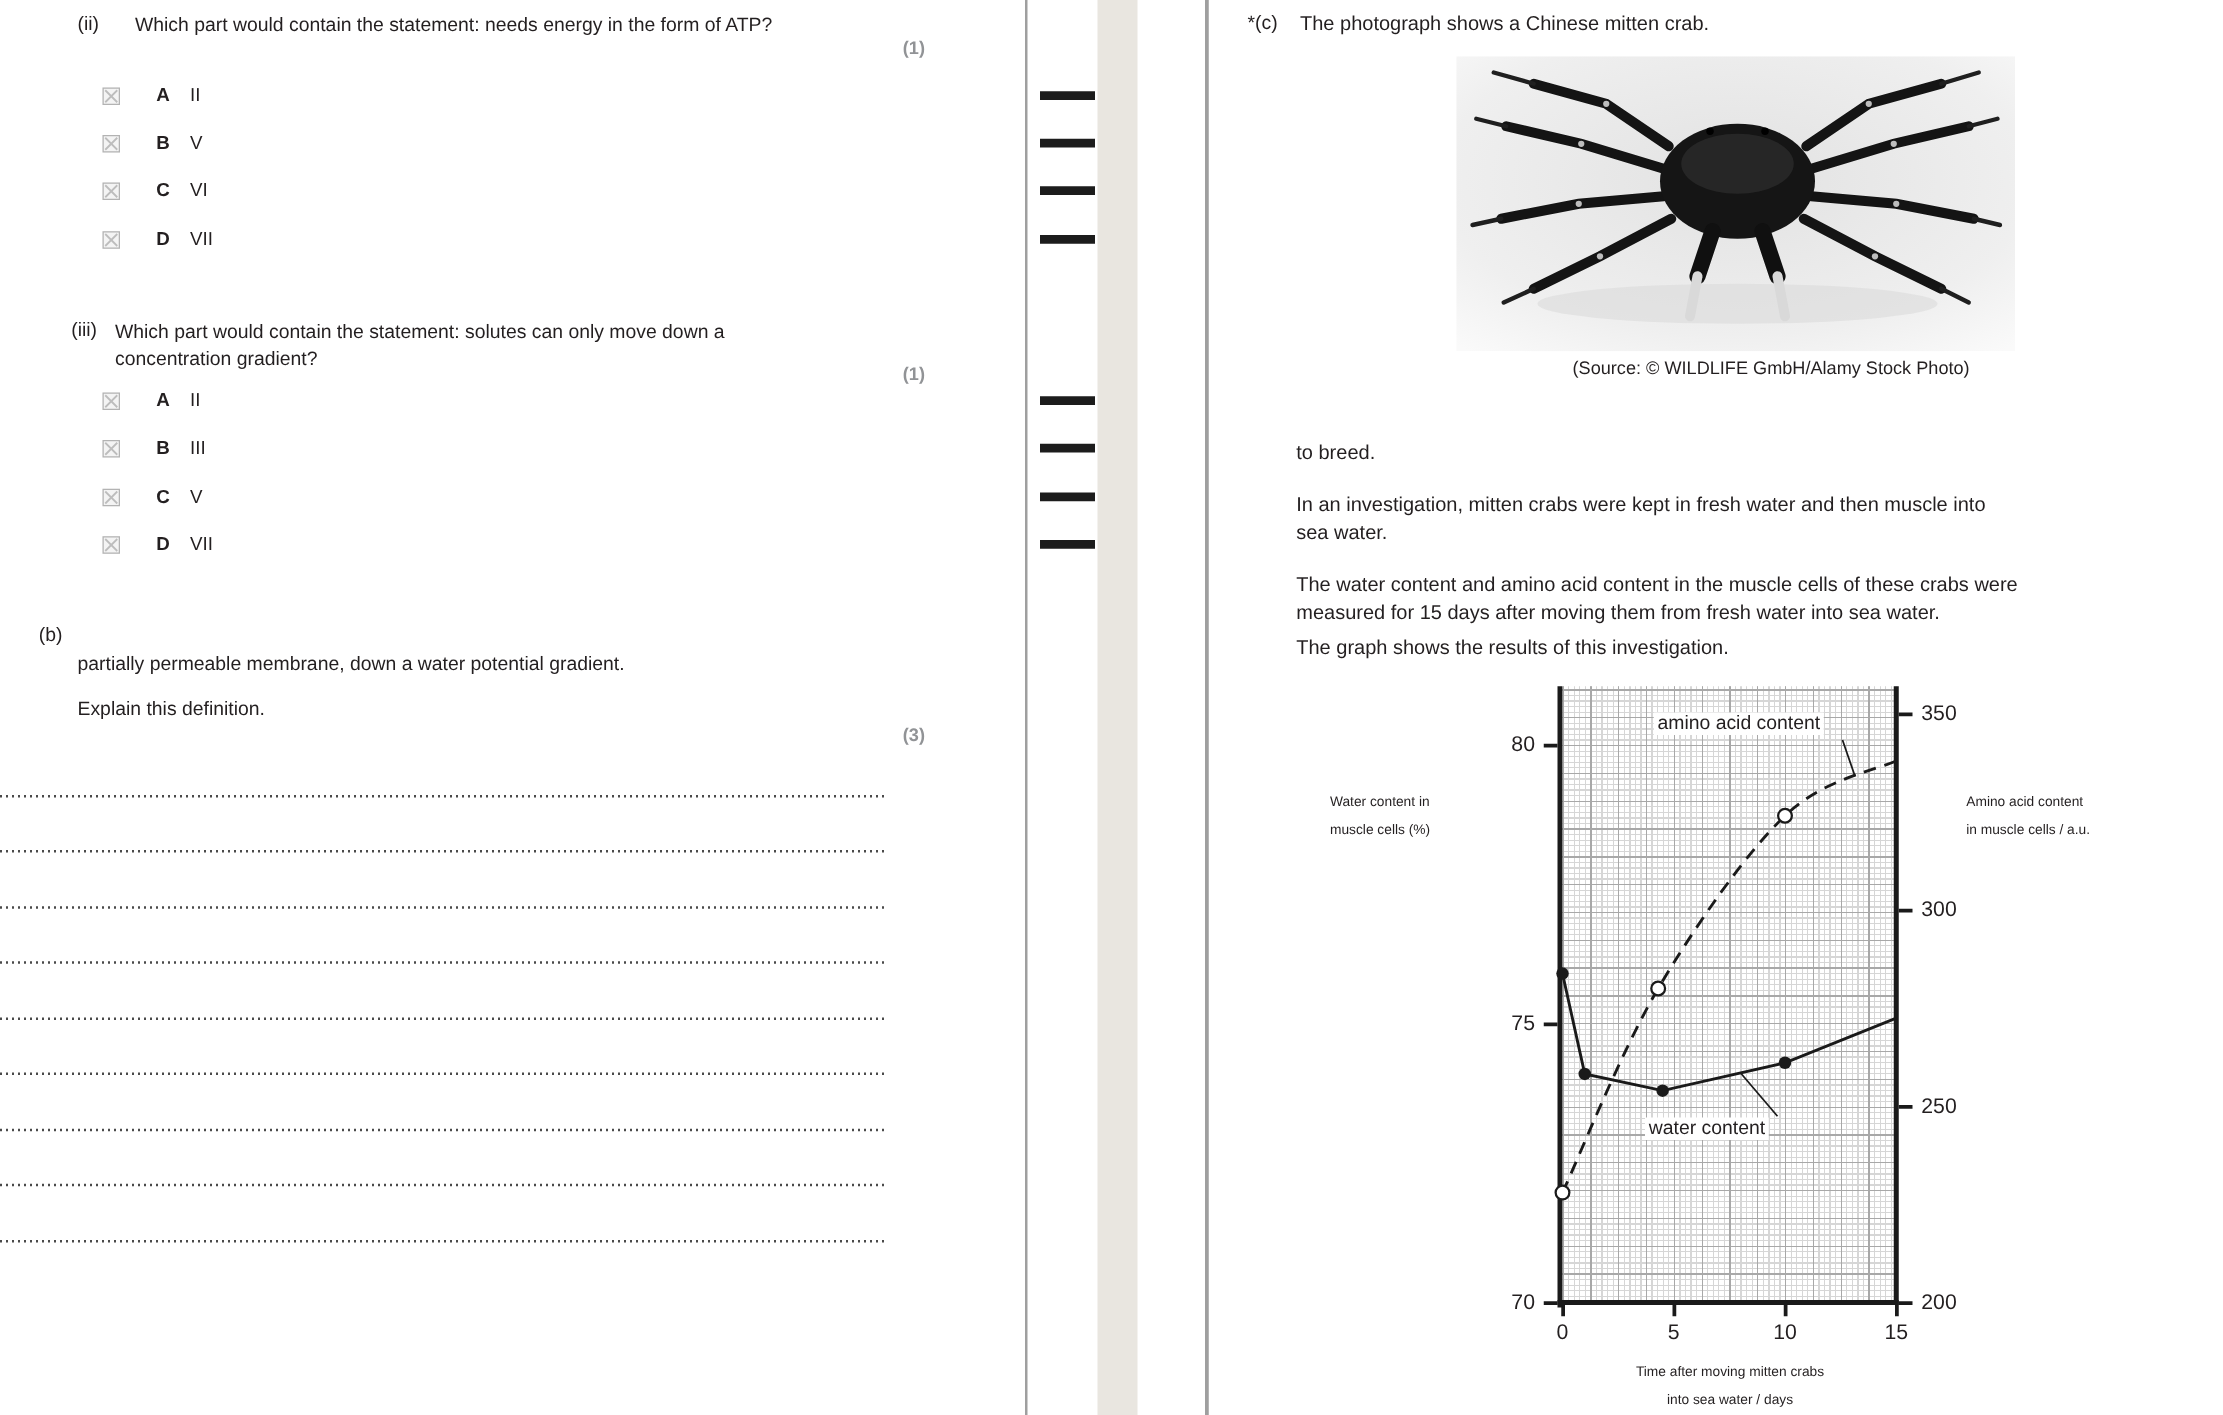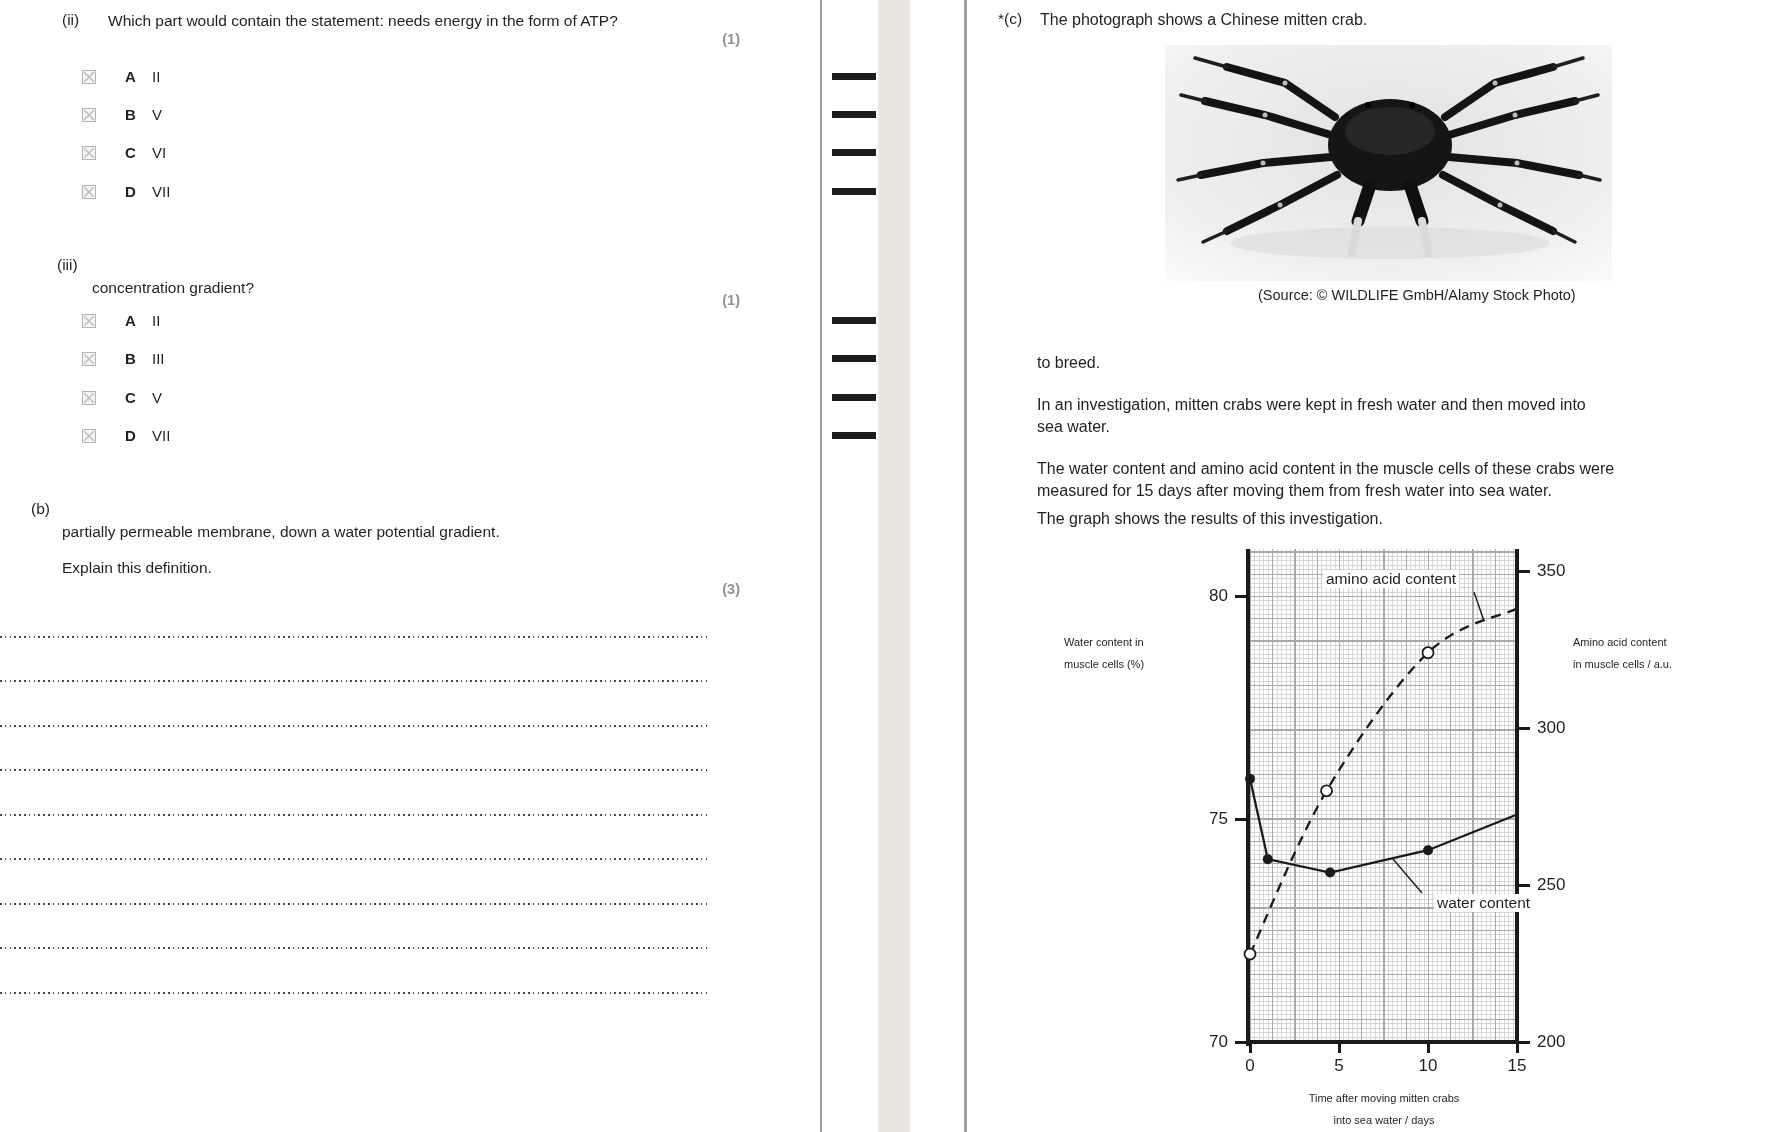--- a/index.html
+++ b/index.html
@@ -72,20 +72,21 @@
   <div class="cb" style="left:82px;top:185px;">
       <svg viewBox="0 0 10 10">
         <line x1="1" y1="1" x2="9" y2="9" stroke="#bdbdbd" stroke-width="1.2"></line>
         <line x1="9" y1="1" x2="1" y2="9" stroke="#bdbdbd" stroke-width="1.2"></line>
       </svg>
     </div>
   <span class="abs optletter" style="left:125px;top:183px;">D</span>
   <span class="abs optval" style="left:152px;top:183px;">VII</span>
 
   <span class="abs qlabel" style="left:57px;top:256px;">(iii)</span>
+  <span class="abs qtext" style="left:92px;top:256px;">Which part would contain the statement: solutes can only move down a</span>
   <span class="abs qtext" style="left:92px;top:278px;">concentration gradient?</span>
   <span class="abs marks" style="left:660px;top:292px;width:80px;text-align:right;">(1)</span>
 
   <div class="cb" style="left:82px;top:314px;">
       <svg viewBox="0 0 10 10">
         <line x1="1" y1="1" x2="9" y2="9" stroke="#bdbdbd" stroke-width="1.2"></line>
         <line x1="9" y1="1" x2="1" y2="9" stroke="#bdbdbd" stroke-width="1.2"></line>
       </svg>
     </div>
   <span class="abs optletter" style="left:125px;top:312px;">A</span>
@@ -200,21 +201,21 @@
         <path d="M205,140 L193,176" stroke="#101010" stroke-width="13"></path>
         <path d="M193,176 L187,208" stroke="#d9d9d9" stroke-width="8"></path>
         <path d="M245,140 L257,176" stroke="#101010" stroke-width="13"></path>
         <path d="M257,176 L263,208" stroke="#d9d9d9" stroke-width="8"></path>
       </g>
     </svg>
   </div>
   <span class="abs caption" style="left:1258px;top:287px;width:400px;text-align:left;">(Source: © WILDLIFE GmbH/Alamy Stock Photo)</span>
 
   <span class="abs bodytext" style="left:1037px;top:352px;">to breed.</span>
-  <span class="abs bodytext" style="left:1037px;top:394px;">In an investigation, mitten crabs were kept in fresh water and then moved into</span>
+  <span class="abs bodytext" style="left:1037px;top:394px;">In an investigation, mitten crabs were kept in fresh water and then muscle into</span>
   <span class="abs bodytext" style="left:1037px;top:416px;">sea water.</span>
   <span class="abs bodytext" style="left:1037px;top:458px;">The water content and amino acid content in the muscle cells of these crabs were</span>
   <span class="abs bodytext" style="left:1037px;top:480px;">measured for 15 days after moving them from fresh water into sea water.</span>
   <span class="abs bodytext" style="left:1037px;top:508px;">The graph shows the results of this investigation.</span>
 
   <div id="grid"></div>
   <div class="axis" style="left:1246px;top:549px;width:4px;height:497px;"></div>
   <div class="axis" style="left:1515px;top:549px;width:4px;height:495px;"></div>
   <div class="axis" style="left:1246px;top:1040px;width:273px;height:4px;"></div>
 
@@ -244,21 +245,21 @@
   <span class="abs ticklabel" style="left:1497px;top:1056px;width:40px;text-align:center;">15</span>
 
   <span class="abs axistitle" style="left:1064px;top:631px;">Water content in</span>
   <span class="abs axistitle" style="left:1064px;top:653px;">muscle cells (%)</span>
   <span class="abs axistitle" style="left:1573px;top:631px;">Amino acid content</span>
   <span class="abs axistitle" style="left:1573px;top:653px;">in muscle cells / a.u.</span>
   <span class="abs axistitle" style="left:1234px;top:1087px;width:300px;text-align:center;">Time after moving mitten crabs</span>
   <span class="abs axistitle" style="left:1234px;top:1109px;width:300px;text-align:center;">into sea water / days</span>
 
   <span class="abs anno" style="left:1323px;top:570px;z-index:35;">amino acid content</span>
-  <span class="abs anno" style="left:1434px;top:894px;z-index:35;">water content</span>
+  <span class="abs anno" style="left:1316px;top:894px;z-index:35;">water content</span>
 
   <svg id="chart-svg" width="1778" height="1132" viewBox="0 0 1778 1132">
     <line x1="1474" y1="592" x2="1484" y2="621" stroke="#1a1a1a" stroke-width="1.4"></line>
     <line x1="1393" y1="859" x2="1422" y2="893" stroke="#1a1a1a" stroke-width="1.4"></line>
     <path id="amino-path" fill="none" stroke="#1a1a1a" stroke-width="2.3" stroke-dasharray="10 7" d="M1250,954.08C1262.7566666666667,926.8666666666667 1296.8733333333332,841.04 1326.54,790.8C1356.2066666666667,740.56 1396.2566666666667,682.9933333333333 1428,652.64C1459.7433333333333,622.2866666666666 1502.1666666666667,616.0066666666667 1517,608.6800000000001"></path>
     <path id="water-path" fill="none" stroke="#1a1a1a" stroke-width="2.3" d="M1250,778.8599999999997L1267.8,859.1400000000002L1330.1,872.5200000000001L1428,850.2200000000001L1517,814.5400000000002"></path>
     <g id="marker-layer">
         <circle cx="1250" cy="778.8599999999997" r="5" fill="#1a1a1a"></circle>
         <circle cx="1267.8" cy="859.1400000000002" r="5" fill="#1a1a1a"></circle>
         <circle cx="1330.1" cy="872.5200000000001" r="5" fill="#1a1a1a"></circle>

